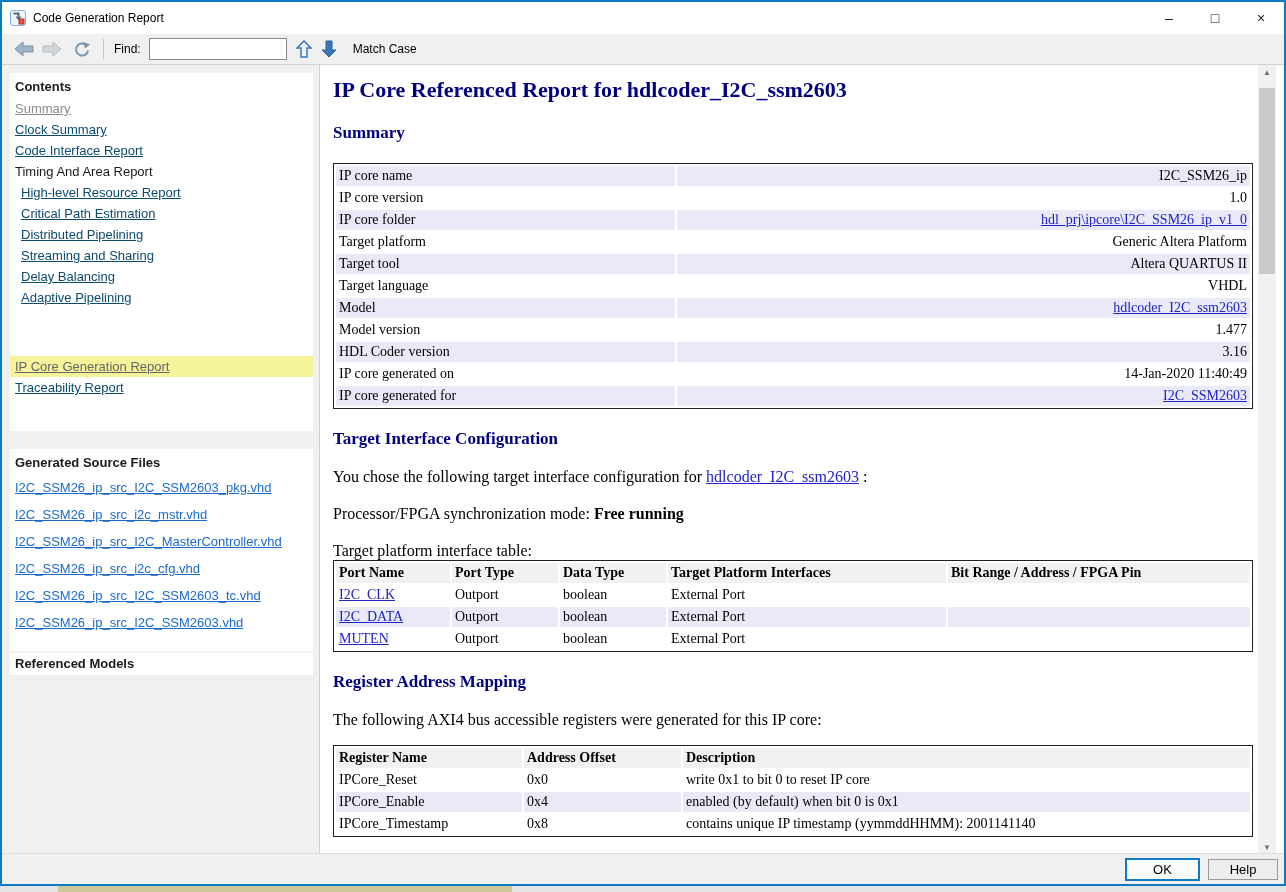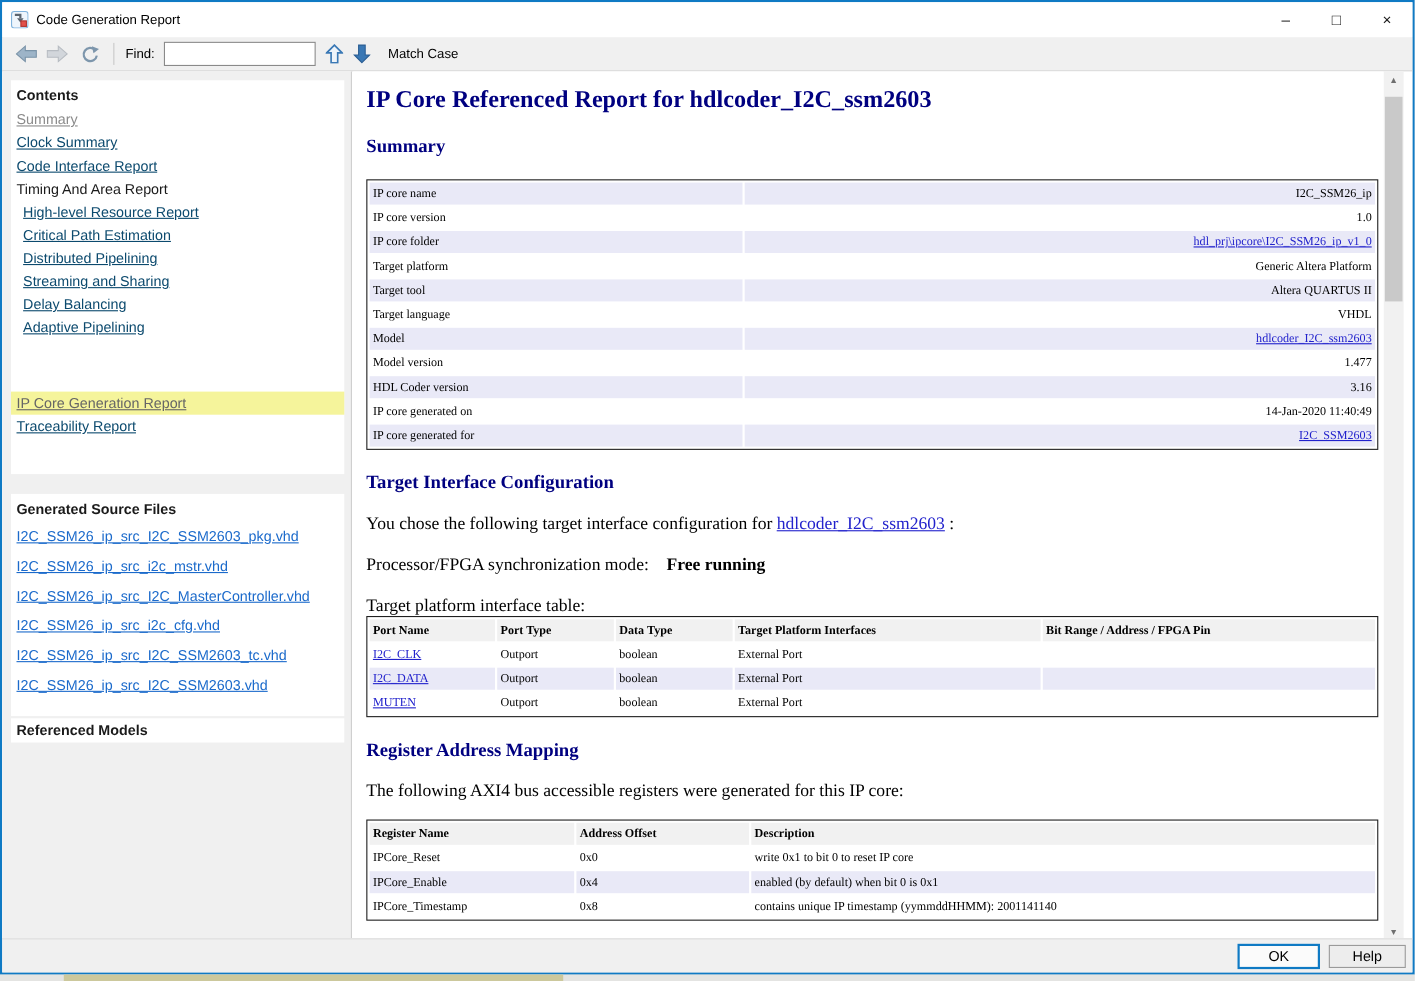--- a/index.html
+++ b/index.html
@@ -59,36 +59,36 @@
   .content{
     position:absolute;left:319px;top:0;width:937px;height:788px;background:#fff;
     padding-left:12px;box-sizing:border-box;overflow:hidden;
     font-family:"Liberation Serif", serif;color:#000;
   }
   .content h1{font-size:22px;line-height:26px;color:#000080;margin:12px 0 0 0;font-weight:bold;font-family:"Liberation Serif",serif;}
   .content h2{font-size:17px;line-height:20px;color:#000080;margin:20px 0 0 0;font-weight:bold;}
   .content p{font-size:16px;line-height:19px;margin:18px 0 0 0;}
   .content a{color:#2222cc;text-decoration:underline;cursor:pointer;}
   table.rpt{border-collapse:separate;border-spacing:2px;border:1px solid #1f1f1f;width:920px;background:#fff;table-layout:fixed;}
-  table.rpt td, table.rpt th{font-size:11px;height:20px;padding:0 3px;vertical-align:middle;font-weight:normal;overflow:hidden;white-space:nowrap;}
+  table.rpt td, table.rpt th{font-size:14px;height:20px;padding:0 3px;vertical-align:middle;font-weight:normal;overflow:hidden;white-space:nowrap;}
   table.rpt th{font-weight:bold;text-align:left;background:#f1f1f1;}
   tr.lav td{background:#e9e9f7;}
   .tbl-summary{margin-top:20px;}
   .tbl-summary td.lbl{width:333px;}
   .tbl-summary td.val{text-align:right;}
   .tbl-iface{margin-top:0;}
   .tbl-iface .c1{width:108px;}
   .tbl-iface .c2{width:100px;}
   .tbl-iface .c3{width:100px;}
   .tbl-iface .c4{width:272px;}
   .tbl-reg{margin-top:16px;}
   .tbl-reg .r1{width:180px;}
   .tbl-reg .r2{width:151px;}
   .caption-row{margin-top:18px;}
-  .sync-bold{font-weight:bold;margin-left:12px;}
+  .sync-bold{font-weight:bold;}
 
   
   .vscroll{position:absolute;left:1256px;top:0;width:18px;height:788px;background:#f1f1f1;}
   .vs-up{height:16px;line-height:16px;text-align:center;font-size:8px;color:#6f6f6f;}
   .vs-thumb{position:absolute;left:1px;top:23px;width:16px;height:186px;background:#c9c9c9;}
   .vs-down{position:absolute;left:0;bottom:1px;width:100%;text-align:center;font-size:8px;color:#6f6f6f;}
 
   
   .footer{position:absolute;left:0;top:851px;width:1282px;height:31px;background:#f0f0f0;border-top:1px solid #dddddd;box-sizing:border-box;}
   .btn{position:absolute;font-size:13px;text-align:center;cursor:pointer;box-sizing:border-box;color:#000;}

